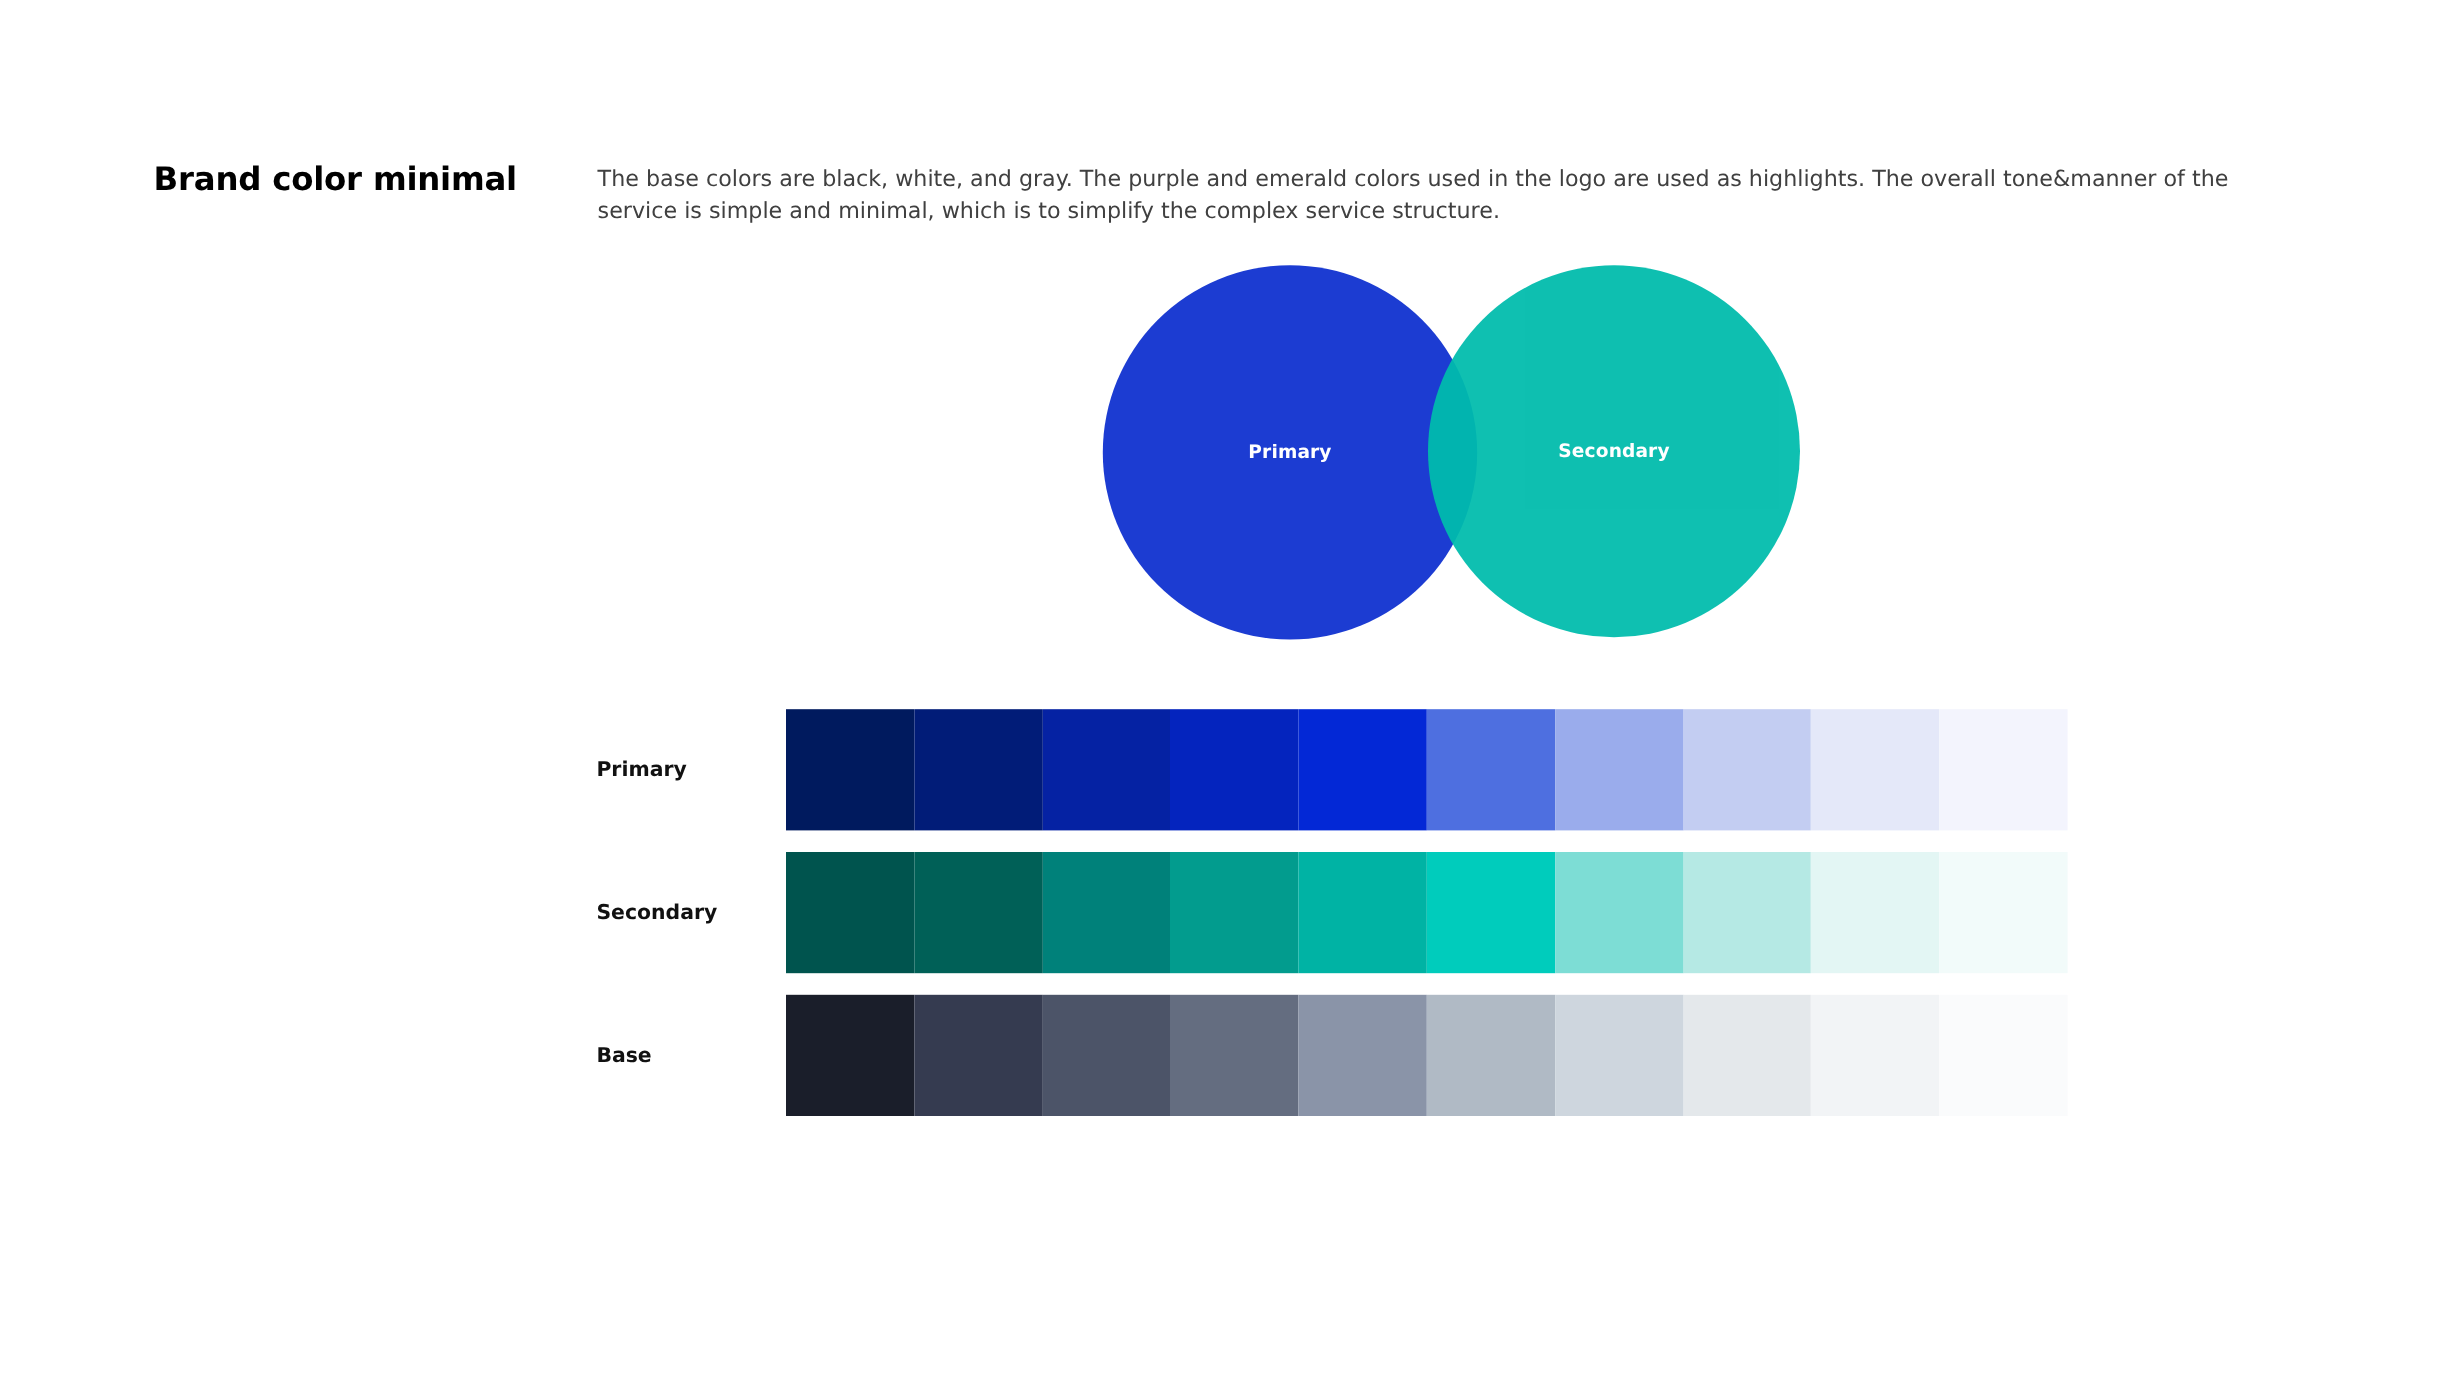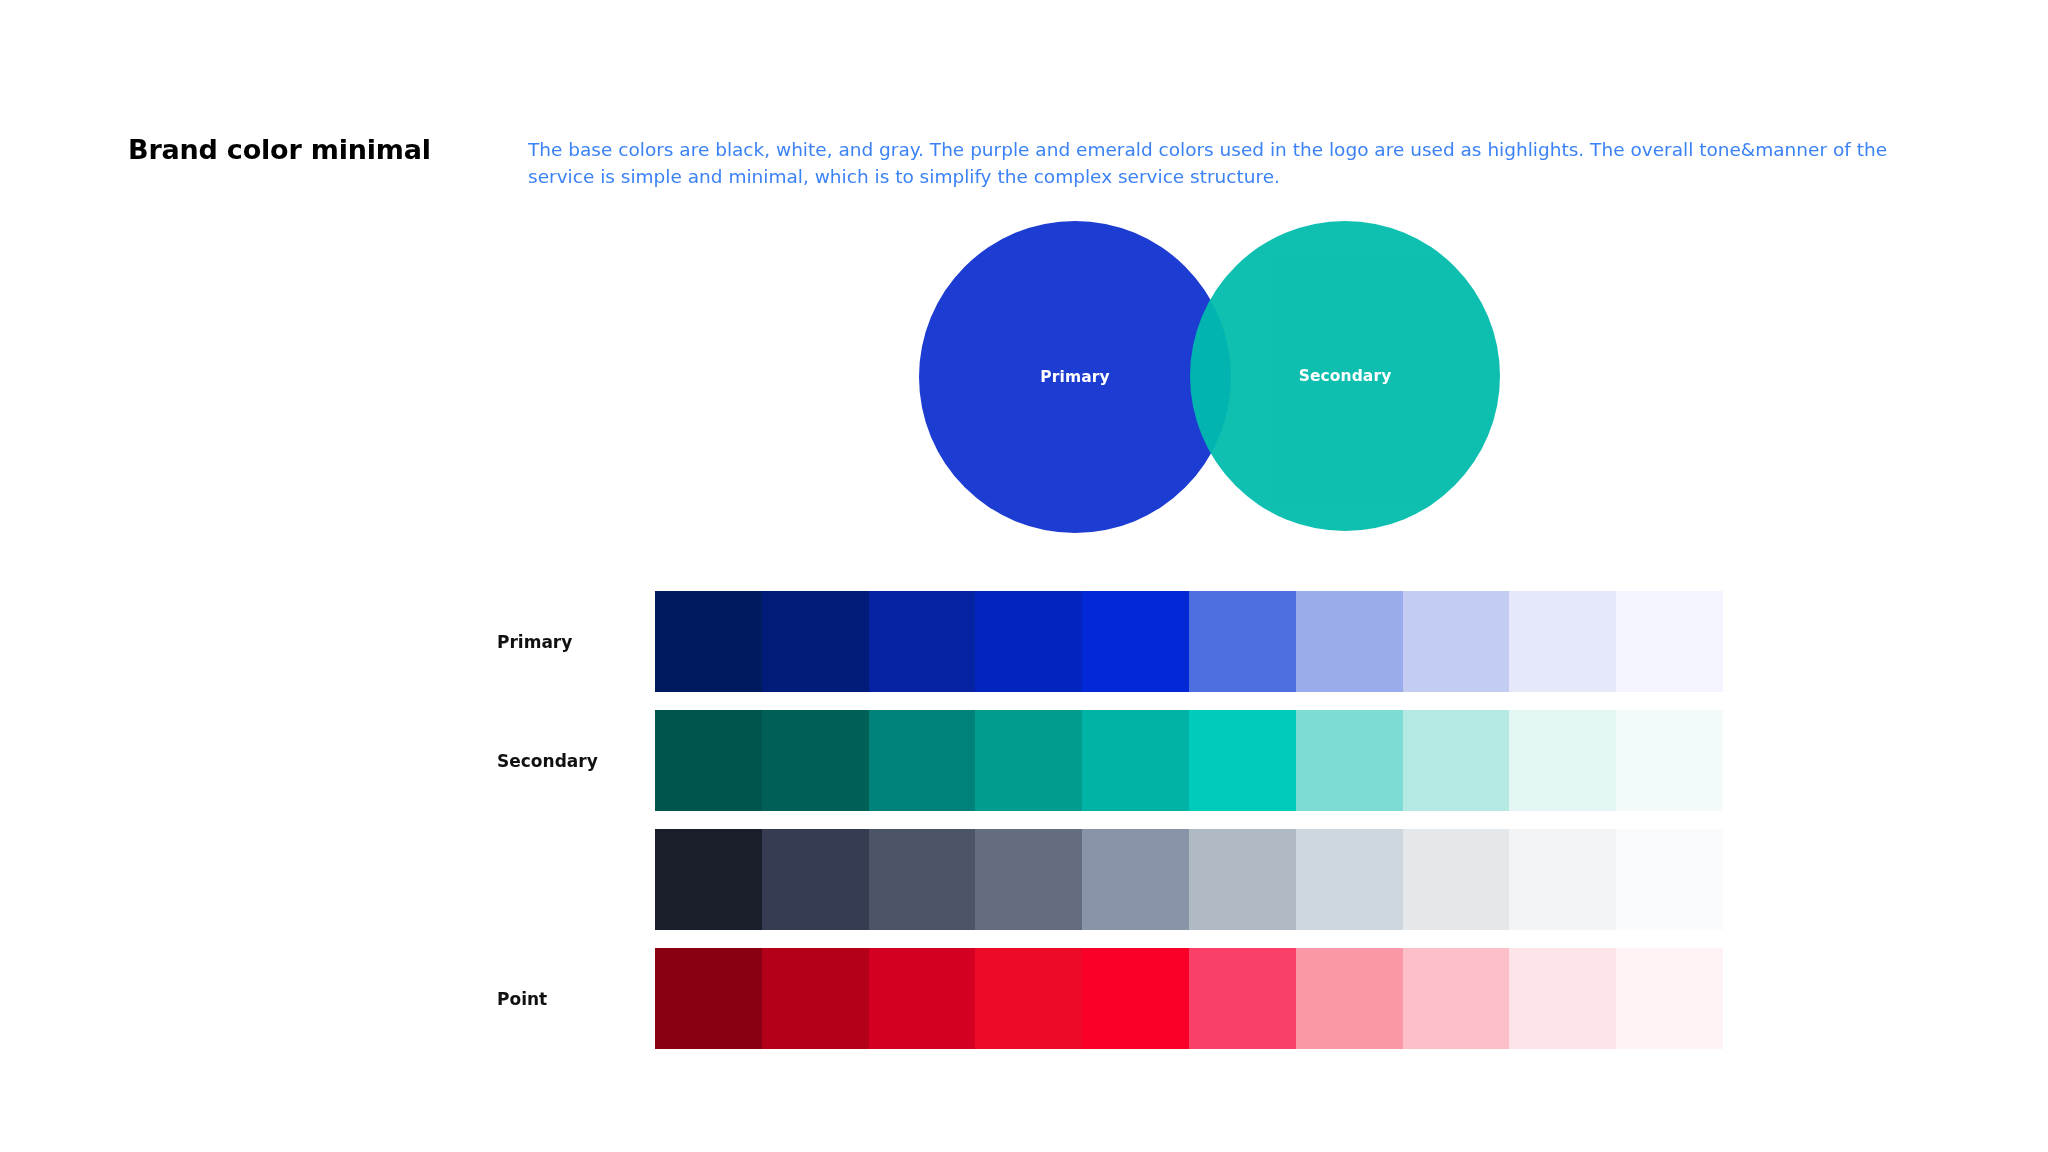--- a/index.html
+++ b/index.html
@@ -24,27 +24,27 @@
     left: 128px;
     top: 134px;
     font-size: 27px;
     font-weight: bold;
     letter-spacing: -0.2px;
     color: #000000;
     white-space: nowrap;
   }
   #page-description {
     position: absolute;
-    left: 528px;
+    left: 498px;
     top: 136px;
     width: 1420px;
     font-size: 18.5px;
     line-height: 27px;
     font-weight: normal;
-    color: #3b82f6;
+    color: #404040;
   }
 
   
   #venn {
     position: absolute;
     left: 900px;
     top: 215px;
     width: 640px;
     height: 330px;
   }
@@ -158,41 +158,27 @@
         <div class="swatch" title="#029C8E" style="background: rgb(2, 156, 142);"></div>
         <div class="swatch" title="#00B3A4" style="background: rgb(0, 179, 164);"></div>
         <div class="swatch" title="#00CCBC" style="background: rgb(0, 204, 188);"></div>
         <div class="swatch" title="#7DDDD5" style="background: rgb(125, 221, 213);"></div>
         <div class="swatch" title="#B5E9E4" style="background: rgb(181, 233, 228);"></div>
         <div class="swatch" title="#E3F6F4" style="background: rgb(227, 246, 244);"></div>
         <div class="swatch" title="#F2FBFA" style="background: rgb(242, 251, 250);"></div>
       </div>
     </div>
     <div class="palette-row">
+      <div class="palette-row-label">Base</div>
       <div class="swatch-strip">
         <div class="swatch" title="#1A1E2A" style="background: rgb(26, 30, 42);"></div>
         <div class="swatch" title="#353B50" style="background: rgb(53, 59, 80);"></div>
         <div class="swatch" title="#4C5468" style="background: rgb(76, 84, 104);"></div>
         <div class="swatch" title="#646D80" style="background: rgb(100, 109, 128);"></div>
         <div class="swatch" title="#8A94A8" style="background: rgb(138, 148, 168);"></div>
         <div class="swatch" title="#B0BAC5" style="background: rgb(176, 186, 197);"></div>
         <div class="swatch" title="#CED6DE" style="background: rgb(206, 214, 222);"></div>
         <div class="swatch" title="#E4E8EB" style="background: rgb(228, 232, 235);"></div>
         <div class="swatch" title="#F2F4F6" style="background: rgb(242, 244, 246);"></div>
         <div class="swatch" title="#FAFBFC" style="background: rgb(250, 251, 252);"></div>
       </div>
     </div>
-    <div class="palette-row">
-      <div class="palette-row-label">Point</div>
-      <div class="swatch-strip">
-        <div class="swatch" title="#8A0012" style="background: rgb(138, 0, 18);"></div>
-        <div class="swatch" title="#B50019" style="background: rgb(181, 0, 25);"></div>
-        <div class="swatch" title="#D40021" style="background: rgb(212, 0, 33);"></div>
-        <div class="swatch" title="#ED0A26" style="background: rgb(237, 10, 38);"></div>
-        <div class="swatch" title="#FA0028" style="background: rgb(250, 0, 40);"></div>
-        <div class="swatch" title="#FA4068" style="background: rgb(250, 64, 104);"></div>
-        <div class="swatch" title="#FA98A8" style="background: rgb(250, 152, 168);"></div>
-        <div class="swatch" title="#FCBFC8" style="background: rgb(252, 191, 200);"></div>
-        <div class="swatch" title="#FDE4E8" style="background: rgb(253, 228, 232);"></div>
-        <div class="swatch" title="#FEF4F5" style="background: rgb(254, 244, 245);"></div>
-      </div>
-    </div>
   </div>
 
 </body></html>

